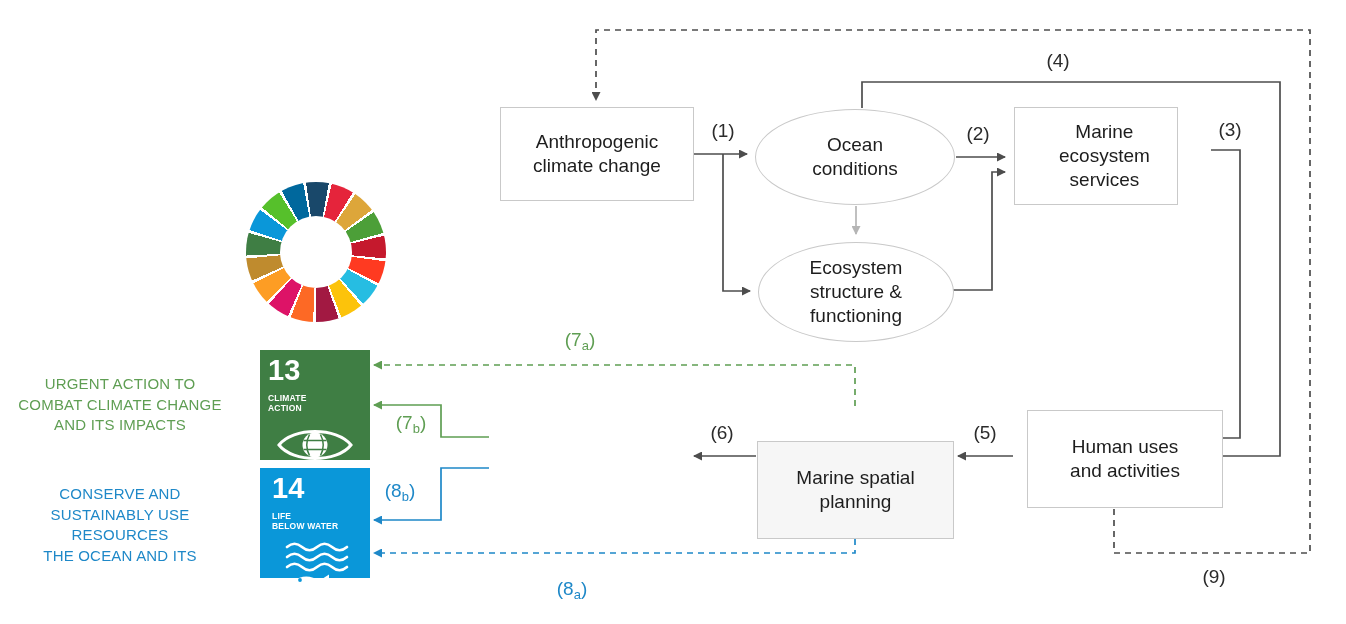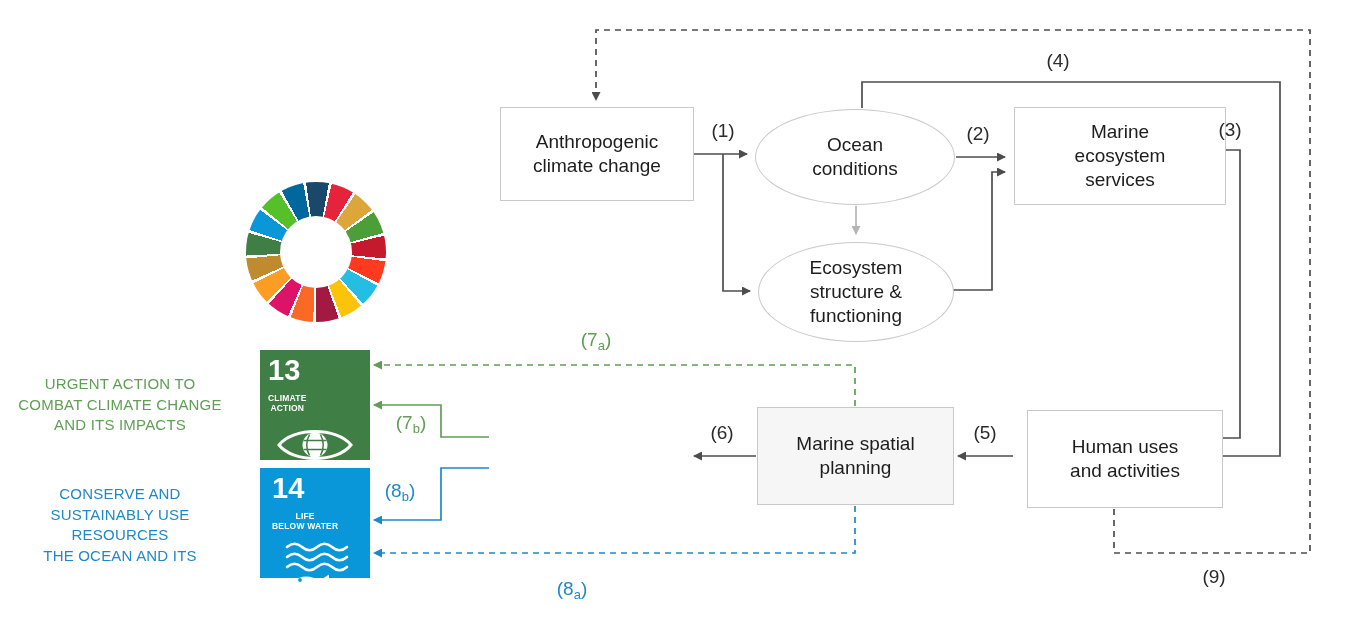--- a/index.html
+++ b/index.html
@@ -19,21 +19,21 @@
   .dashed{stroke-dasharray:6 5;}
   .fDark{fill:var(--dark);} .fGray{fill:var(--gray);}
   .fGreen{fill:var(--green);} .fBlue{fill:var(--blue);}
 
   .node{
     position:absolute;display:flex;align-items:center;justify-content:flex-start;
     text-align:center;font-size:19px;line-height:1.28;color:#1d1d1d;
     background:#fff;border:1px solid var(--border);box-sizing:border-box;
   }
   .ellipse{border-radius:50%;}
-  .shaded{background:#f6f6f6;}
+  .shaded{background:#f6f6f6;margin-top:34px;}
 
   .elabel{
     position:absolute;transform:translate(-50%,-50%);
     font-size:19px;color:#2b2b2b;white-space:nowrap;
   }
   .elabel sub{font-size:13px;}
   .elabel.green{color:var(--green);}
   .elabel.blue{color:var(--blue);}
 
   .wheel{position:absolute;left:246px;top:182px;width:140px;height:140px;border-radius:50%;}
@@ -43,21 +43,21 @@
   }
 
   .sdg{
     position:absolute;width:110px;height:110px;color:#fff;
     padding:7px 8px;box-sizing:border-box;
   }
   .sdg13{background:var(--sdg13);}
   .sdg14{background:var(--sdg14);}
   .sdg-head{display:flex;gap:5px;align-items:flex-start;flex-direction:column;}
   .sdg-num{font-size:29px;font-weight:bold;line-height:.95;}
-  .sdg-title{font-size:8.5px;font-weight:bold;line-height:1.2;padding-top:3px;letter-spacing:.2px;text-align:center;}
+  .sdg-title{font-size:8.5px;font-weight:bold;line-height:1.2;padding-top:3px;letter-spacing:.2px;}
   .sdg-icon{display:block;margin:8px auto 0;}
 
   .caption{position:absolute;width:210px;text-align:center;font-size:15px;line-height:1.38;letter-spacing:.2px;}
   .caption.green{color:var(--green);text-align:center;}
   .caption.blue{color:var(--blue);}
 </style>
 </head>
 <body>
 
 <div class="canvas">
@@ -99,42 +99,42 @@
   </div>
 
   <div class="node ellipse" style="left:755px;top:109px;width:200px;height:96px;padding:0 34px;">
     <span>Ocean conditions</span>
   </div>
 
   <div class="node ellipse" style="left:758px;top:242px;width:196px;height:100px;padding:0 38px;">
     <span>Ecosystem structure &amp; functioning</span>
   </div>
 
-  <div class="node" style="left:1014px;top:107px;width:212px;height:98px;padding:0 44px;">
+  <div class="node" style="left:1014px;top:107px;width:164px;height:98px;padding:0 44px;">
     <span>Marine ecosystem services</span>
   </div>
 
   <div class="node" style="left:1014px;top:410px;width:196px;height:98px;padding:0 36px;margin-left:13px;">
     <span>Human uses and activities</span>
   </div>
 
   <div class="node shaded" style="left:757px;top:407px;width:197px;height:98px;padding:0 36px;">
     <span>Marine spatial planning</span>
   </div>
 
 
   <div class="elabel" style="left:723px;top:131px;">(1)</div>
   <div class="elabel" style="left:978px;top:134px;">(2)</div>
   <div class="elabel" style="left:1230px;top:130px;">(3)</div>
   <div class="elabel" style="left:1058px;top:61px;">(4)</div>
   <div class="elabel" style="left:985px;top:433px;">(5)</div>
   <div class="elabel" style="left:722px;top:433px;">(6)</div>
   <div class="elabel" style="left:1214px;top:577px;">(9)</div>
 
-  <div class="elabel green" style="left:596px;top:341px;">
+  <div class="elabel green" style="left:580px;top:341px;">
     <span>(7</span><sub>a</sub><span>)</span>
   </div>
   <div class="elabel green" style="left:411px;top:424px;">
     <span>(7</span><sub>b</sub><span>)</span>
   </div>
   <div class="elabel blue" style="left:400px;top:492px;">
     <span>(8</span><sub>b</sub><span>)</span>
   </div>
   <div class="elabel blue" style="left:572px;top:590px;text-align:right;">
     <span>(8</span><sub>a</sub><span>)</span>

